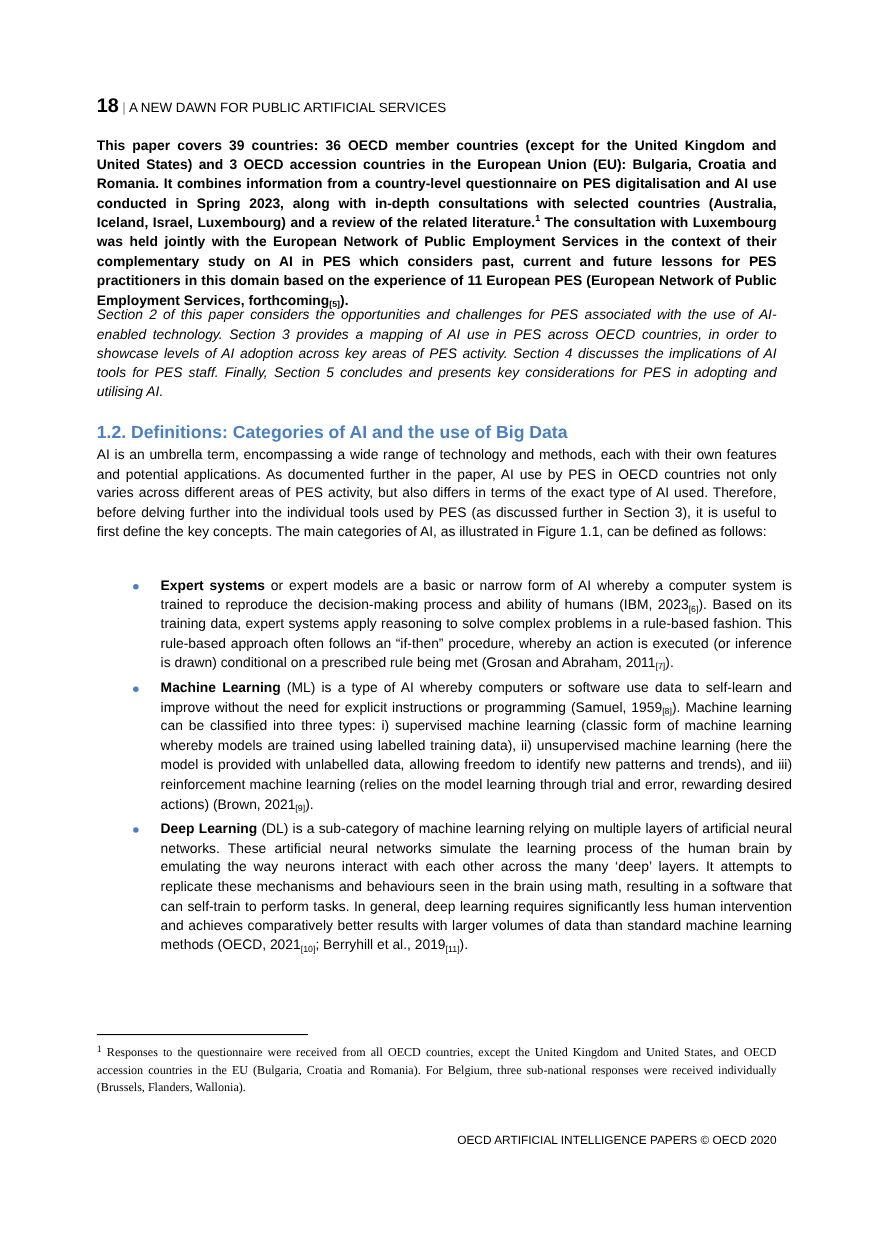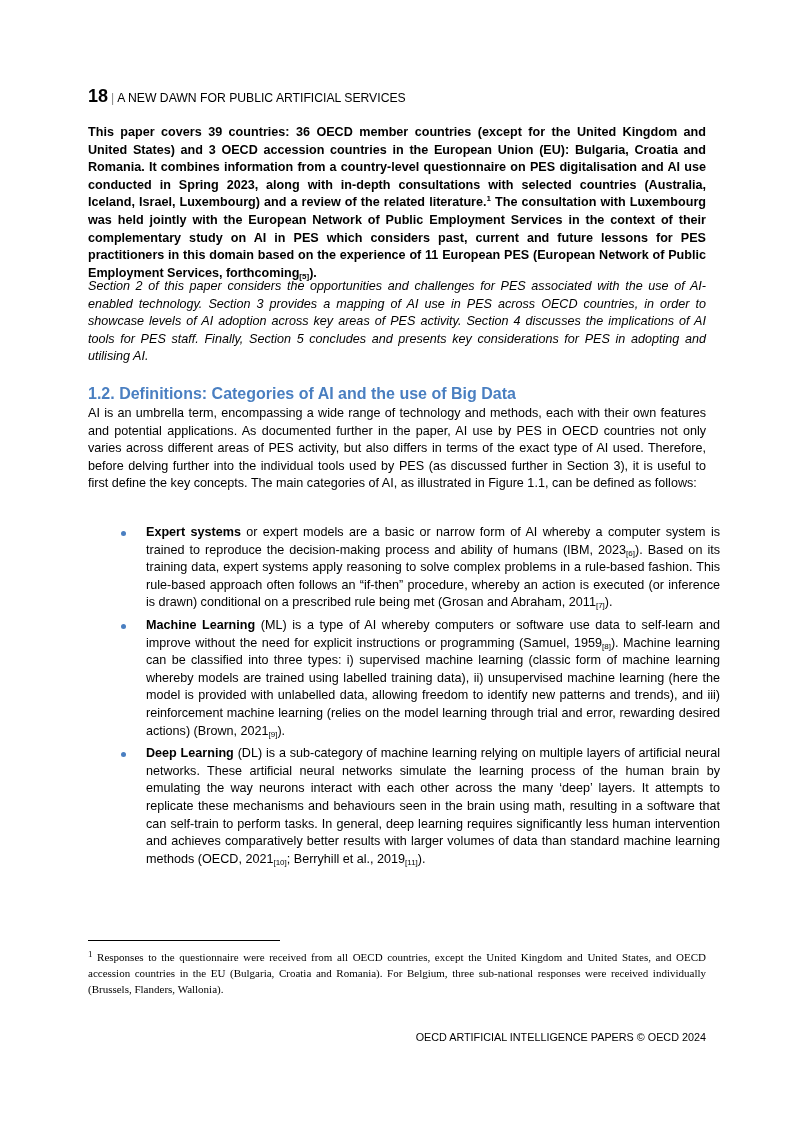--- a/index.html
+++ b/index.html
@@ -54,14 +54,14 @@
     <li>
       <span class="dot"></span>
       <b>Deep Learning</b><span> (DL) is a sub-category of machine learning relying on multiple layers of artificial neural networks. These artificial neural networks simulate the learning process of the human brain by emulating the way neurons interact with each other across the many ‘deep’ layers. It attempts to replicate these mechanisms and behaviours seen in the brain using math, resulting in a software that can self-train to perform tasks. In general, deep learning requires significantly less human intervention and achieves comparatively better results with larger volumes of data than standard machine learning methods (OECD, 2021</span><sub class="ref">[10]</sub><span>; Berryhill et al., 2019</span><sub class="ref">[11]</sub><span>).</span>
     </li>
   </ul>
 
   <div class="fn-rule"></div>
 
   <p class="footnote"><sup>1</sup><span> Responses to the questionnaire were received from all OECD countries, except the United Kingdom and United States, and OECD accession countries in the EU (Bulgaria, Croatia and Romania). For Belgium, three sub-national responses were received individually (Brussels, Flanders, Wallonia).</span></p>
 
-  <div class="running-foot">OECD ARTIFICIAL INTELLIGENCE PAPERS © OECD 2024</div>
+  <div class="running-foot">OECD ARTIFICIAL INTELLIGENCE PAPERS © OECD 2020</div>
 </div>
 
 </body></html>

